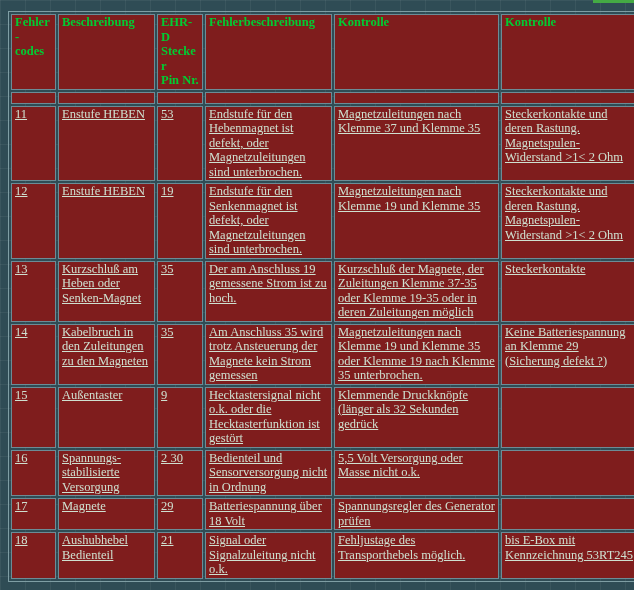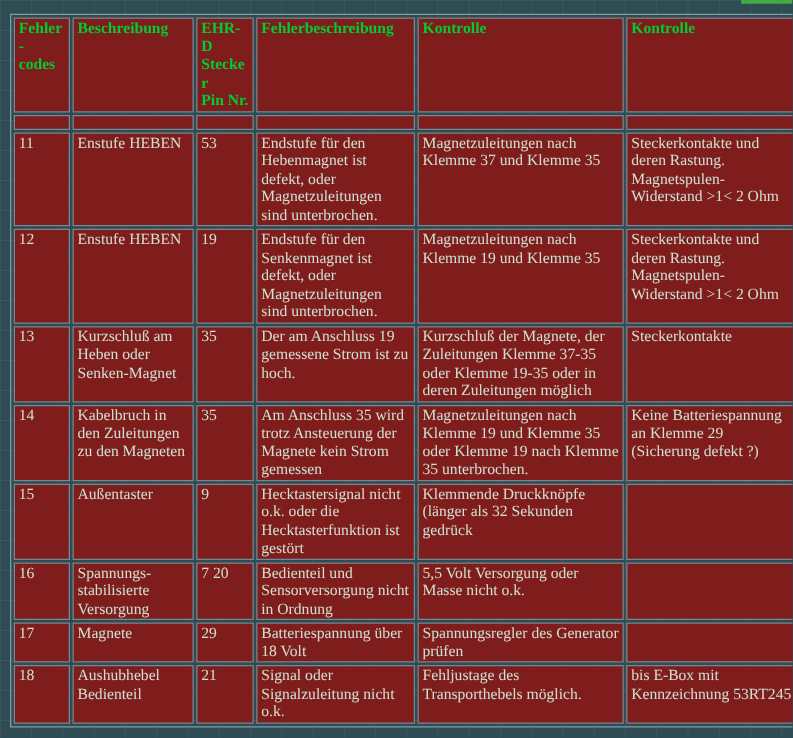--- a/index.html
+++ b/index.html
@@ -55,20 +55,21 @@
     word-wrap: break-word;
   }
   .fehler-table th {
     color: #00cc33;
     font-weight: bold;
     white-space: pre-line;
     height: 58px;
   }
   .fehler-table td {
     color: #cfe0d0;
+    text-decoration: underline;
   }
   .fehler-table tr.spacer td { height: 9px; }
 </style>
 </head>
 <body>
 
 <div class="page">
   <div class="top-bar"></div>
   <table class="fehler-table">
     <colgroup>
@@ -137,21 +138,21 @@
           <td>15</td>
           <td>Außentaster</td>
           <td>9</td>
           <td>Hecktastersignal nicht o.k. oder die Hecktasterfunktion ist gestört</td>
           <td>Klemmende Druckknöpfe (länger als 32 Sekunden gedrück</td>
           <td></td>
         </tr>
         <tr class="data">
           <td>16</td>
           <td>Spannungs-stabilisierte Versorgung</td>
-          <td>7 20</td>
+          <td>2 30</td>
           <td>Bedienteil und Sensorversorgung nicht in Ordnung</td>
           <td>5,5 Volt Versorgung oder Masse nicht o.k.</td>
           <td></td>
         </tr>
         <tr class="data">
           <td>17</td>
           <td>Magnete</td>
           <td>29</td>
           <td>Batteriespannung über 18 Volt</td>
           <td>Spannungsregler des Generator prüfen</td>

